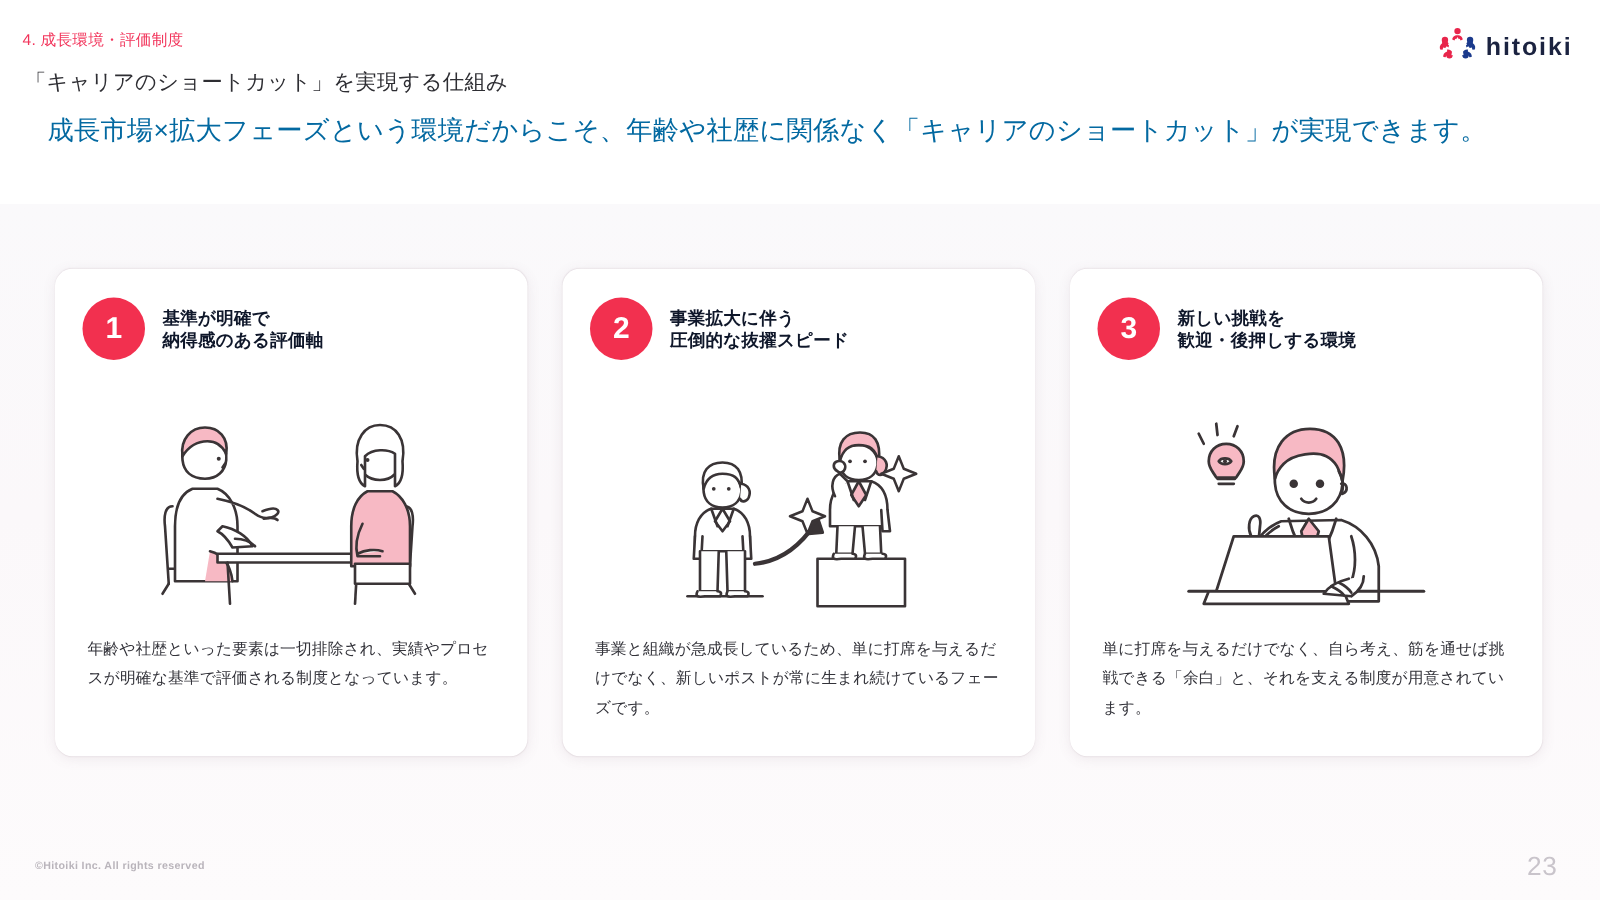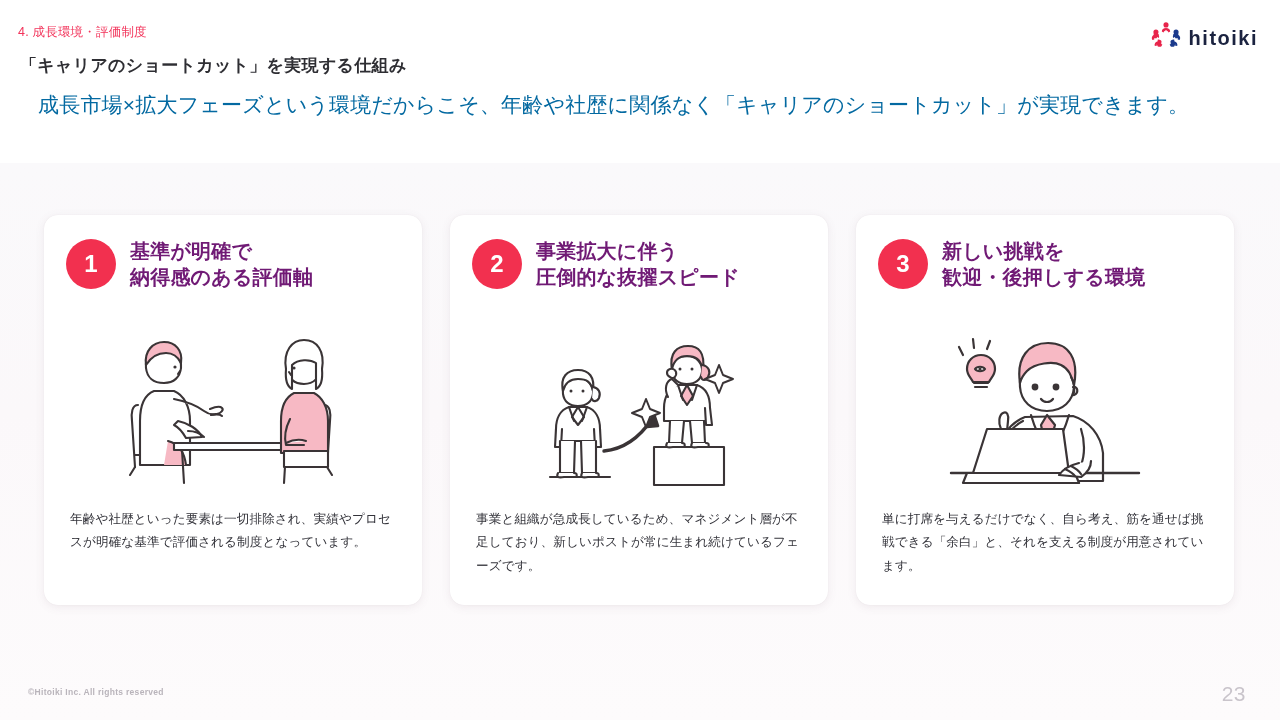--- a/index.html
+++ b/index.html
@@ -42,21 +42,21 @@
     color: #f2335a;
     letter-spacing: 0.2px;
     white-space: nowrap;
   }
 
   .slide-title {
     position: absolute;
     left: 20px;
     top: 54px;
     font-size: 17px;
-    font-weight: bold;
+    font-weight: normal;
     color: #2e2e33;
     letter-spacing: 0.3px;
     white-space: nowrap;
   }
 
   .lead {
     position: absolute;
     left: 38px;
     top: 88px;
     width: 1228px;
@@ -129,23 +129,23 @@
     color: #ffffff;
     font-size: 24px;
     font-weight: bold;
     display: flex;
     align-items: center;
     justify-content: center;
     line-height: 1;
   }
 
   .card-title {
-    font-size: 20px;
+    font-size: 14px;
     font-weight: bold;
-    color: #701a75;
+    color: #0f172a;
     line-height: 1.32;
     letter-spacing: 0.2px;
     white-space: pre-line;
   }
 
   .illus {
     position: absolute;
     left: 0;
     top: 104px;
     width: 378px;
@@ -370,21 +370,21 @@
               <path d="M148 96 L150 118 L163 118 L162 96" fill="#ffffff"></path>
               <path d="M125 118 C123 122 125 123 131 122 L142 122 C144 119 142 118 140 118" fill="#ffffff"></path>
               <path d="M150 118 C148 122 150 123 156 122 L166 122 C168 119 166 118 164 118" fill="#ffffff"></path>
 
               <path d="M104 74 L108 84 L118 88 L108 92 L104 102 L100 92 L90 88 L100 84 Z" fill="#ffffff" stroke-width="2"></path>
               <path d="M177 40 L181 50 L191 54 L181 58 L177 68 L173 58 L163 54 L173 50 Z" fill="#ffffff" stroke-width="2"></path>
             </g>
           </svg>
         </div>
 
-        <div class="card-body">事業と組織が急成長しているため、マネジメント層が不足しており、新しいポストが常に生まれ続けているフェーズです。</div>
+        <div class="card-body">事業と組織が急成長しているため、単に打席を与えるだけでなく、新しいポストが常に生まれ続けているフェーズです。</div>
       </div>
 
       <div class="card">
         <div class="card-head">
           <div class="badge">3</div>
           <div class="card-title">新しい挑戦を
 歓迎・後押しする環境</div>
         </div>
 
         <div class="illus">

